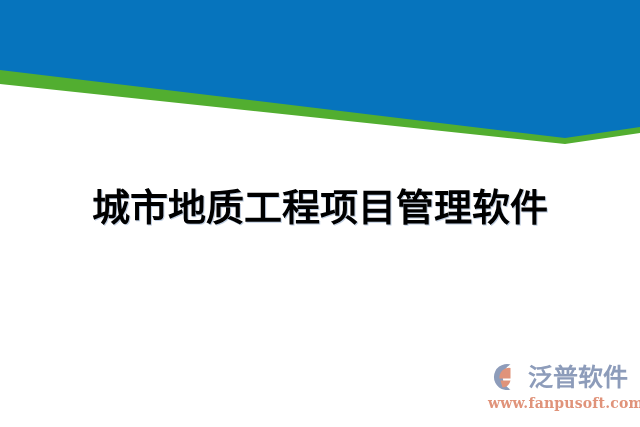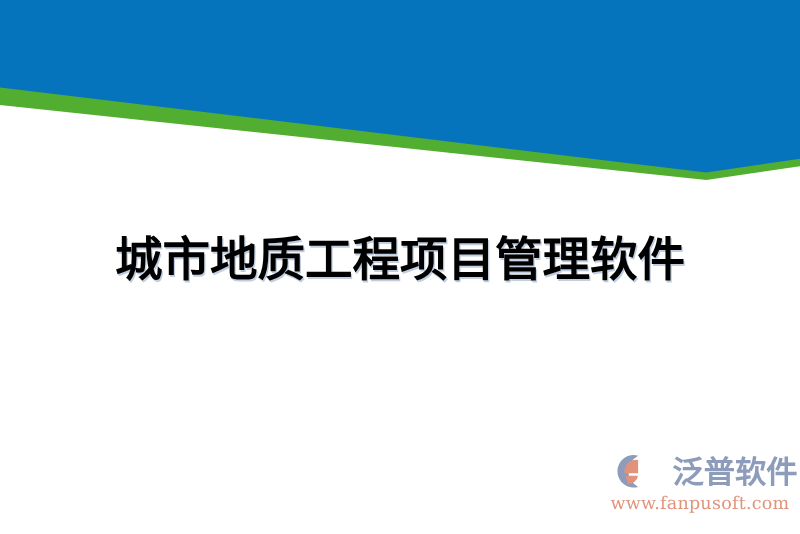--- a/index.html
+++ b/index.html
@@ -59,21 +59,21 @@
     height: 64px;
   }
   #wm-row {
     position: absolute;
     left: 0;
     top: 4px;
     width: 146px;
     height: 36px;
     display: flex;
     align-items: center;
-    gap: 18px;
+    gap: 8px;
   }
   #wm-mark {
     width: 34px;
     height: 34px;
     flex: 0 0 34px;
     display: block;
   }
   #wm-brand {
     color: #8d9cba;
     font-family: "DejaVu Sans", "Liberation Sans", sans-serif;
@@ -84,21 +84,21 @@
     letter-spacing: 0px;
   }
   #wm-url {
     position: absolute;
     left: 2px;
     top: 40px;
     width: 144px;
     text-align: center;
     color: #e0937a;
     font-family: "DejaVu Serif", "Liberation Serif", serif;
-    font-weight: 400;
+    font-weight: 700;
     font-size: 14px;
     line-height: 17px;
     white-space: nowrap;
     letter-spacing: 0.2px;
   }
 </style>
 </head>
 <body>
 
 <div id="slide">

